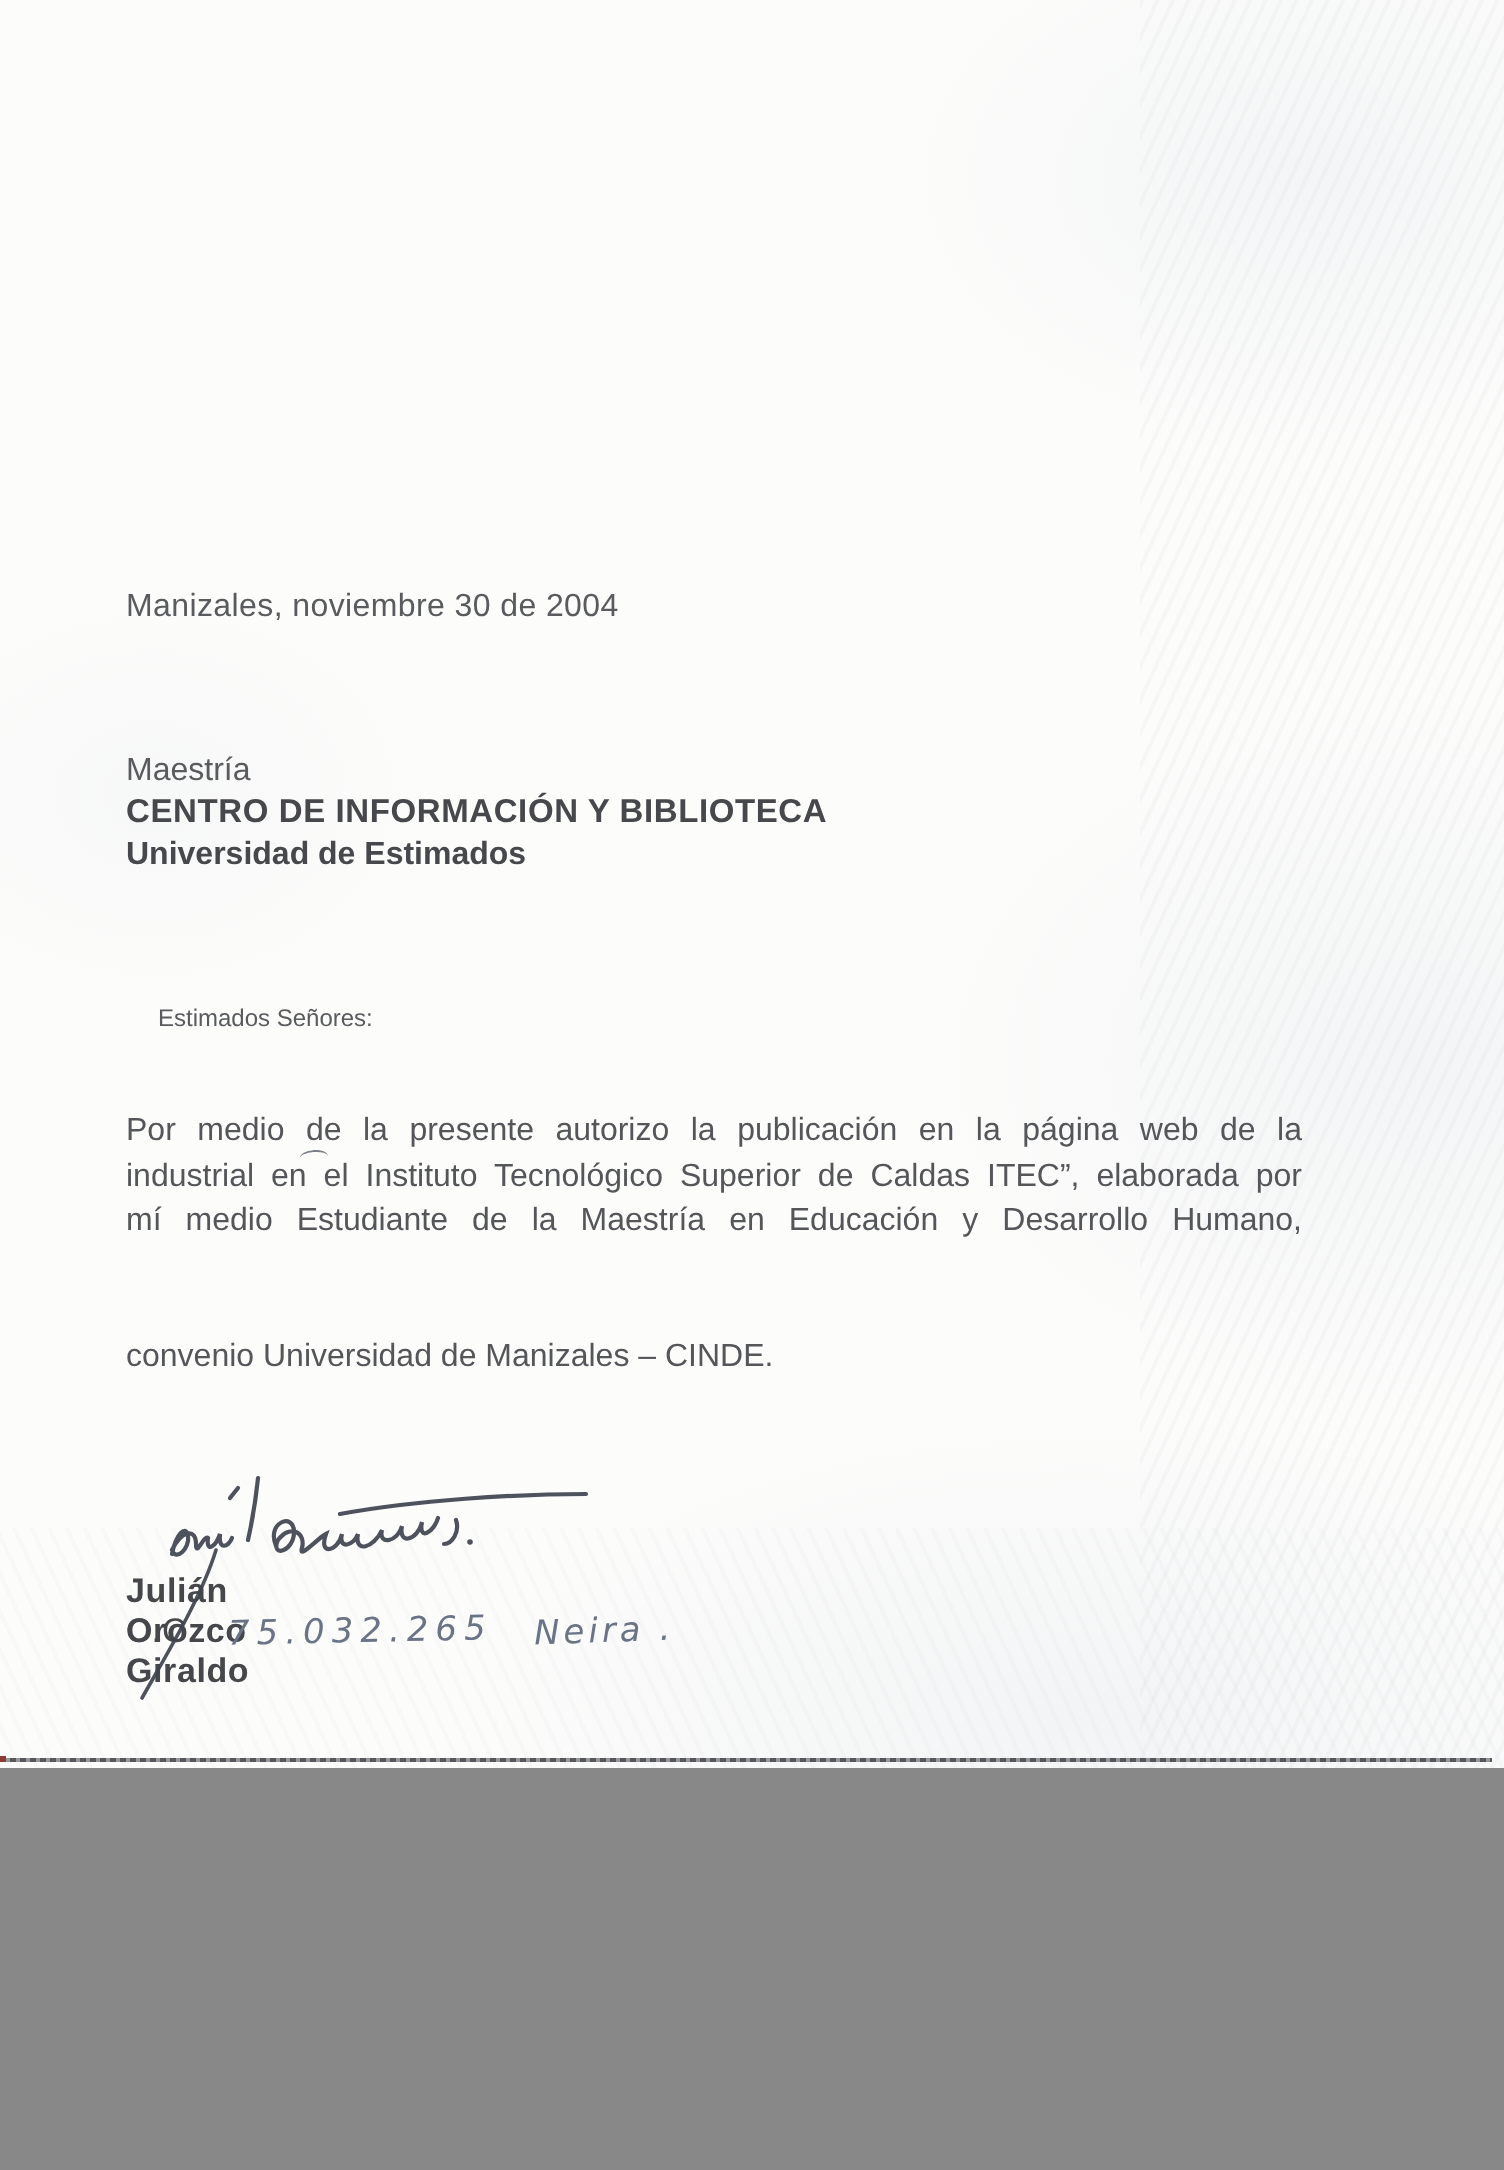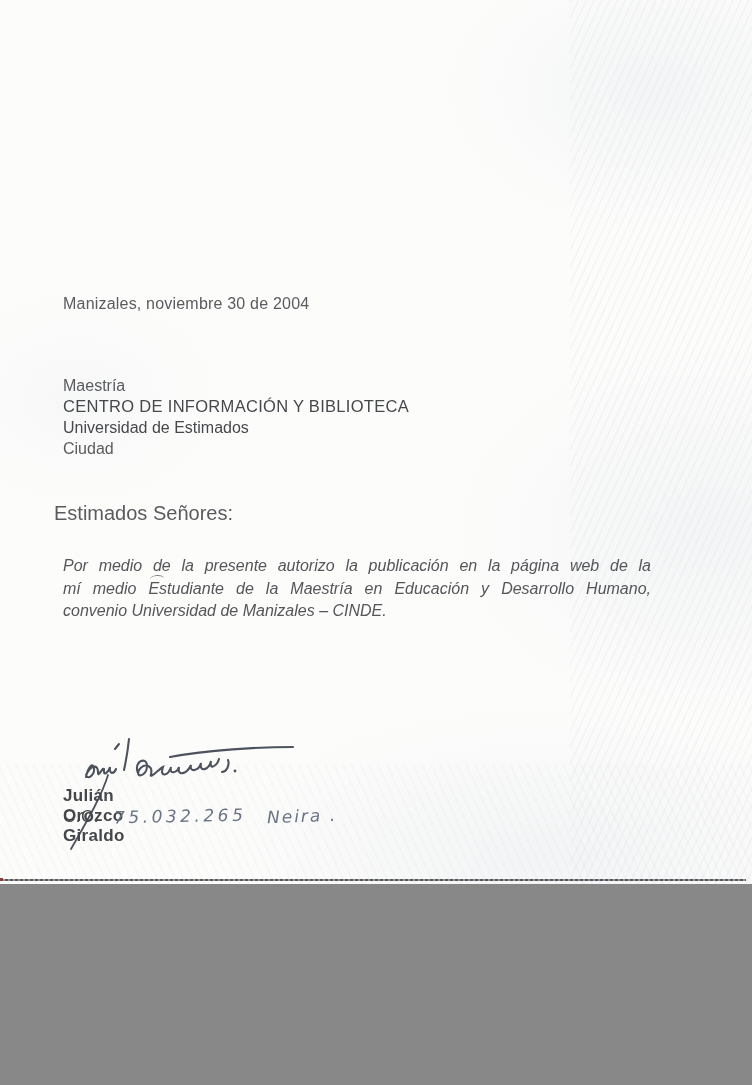--- a/index.html
+++ b/index.html
@@ -30,32 +30,32 @@
     pointer-events: none;
   }
   .date-line {
     position: absolute; left: 63px; top: 295px;
     font-size: 16px; letter-spacing: 0.2px; color: #5a5b5e;
   }
   .recipient-block {
     position: absolute; left: 63px; top: 375px;
     font-size: 16px; line-height: 21px; color: #5a5b5e;
   }
-  .recipient-block .bold-line { font-weight: normal; color: #47484c; }
+  .recipient-block .bold-line { font-weight: bold; color: #47484c; }
   .org-line { font-size: 16.5px; letter-spacing: 0.3px; }
   .greeting-line {
-    position: absolute; left: 54px; top: 502px;
-    font-size: 20px; color: #5a5b5e;
+    position: absolute; left: 79px; top: 502px;
+    font-size: 12px; color: #5a5b5e;
   }
   .body-paragraph {
     position: absolute; left: 63px; top: 555px; width: 588px;
     font-size: 16px; line-height: 22.5px; color: #55565a;
   }
-  .body-line { text-align: justify; text-align-last: justify; font-style: italic; }
-  .body-line:last-child { text-align-last: left; }
+  .body-line { text-align: justify; text-align-last: justify; }
+  .body-line:last-child { text-align-last: left; margin-top: 45px; }
   .stray-pen-mark {
     position: absolute; left: 150px; top: 575px; width: 14px; height: 6px;
     border-top: 1.6px solid #7b7f88; border-radius: 60% 60% 0 0;
     transform: rotate(-4deg);
   }
   .signature-block { position: absolute; left: 0; top: 0; }
   .signature-svg {
     position: absolute; left: 58px; top: 736px; width: 262px; height: 118px;
     z-index: 3; pointer-events: none;
   }
@@ -95,27 +95,27 @@
 
   <div class="texture-right"></div>
   <div class="texture-bottom"></div>
 
   <div class="date-line">Manizales, noviembre 30 de 2004</div>
 
   <div class="recipient-block">
     <div>Maestría</div>
     <div class="bold-line org-line">CENTRO DE INFORMACIÓN Y BIBLIOTECA</div>
     <div class="bold-line">Universidad de Estimados</div>
-    <div>Ciudad</div>
   </div>
 
   <div class="greeting-line">Estimados Señores:</div>
 
   <div class="body-paragraph">
     <div class="body-line">Por medio de la presente autorizo la publicación en la página web de la</div>
+    <div class="body-line">industrial en el Instituto Tecnológico Superior de Caldas ITEC”, elaborada por</div>
     <div class="body-line">mí medio Estudiante de la Maestría en Educación y Desarrollo Humano,</div>
     <div class="body-line">convenio Universidad de Manizales – CINDE.</div>
   </div>
 
   <div class="stray-pen-mark"></div>
 
   <div class="signature-block">
     <svg class="signature-svg" viewBox="0 0 262 118" fill="none" xmlns="http://www.w3.org/2000/svg">
       <g stroke="#3f4450" stroke-width="2.1" stroke-linecap="round" fill="none" opacity="0.92">
 

